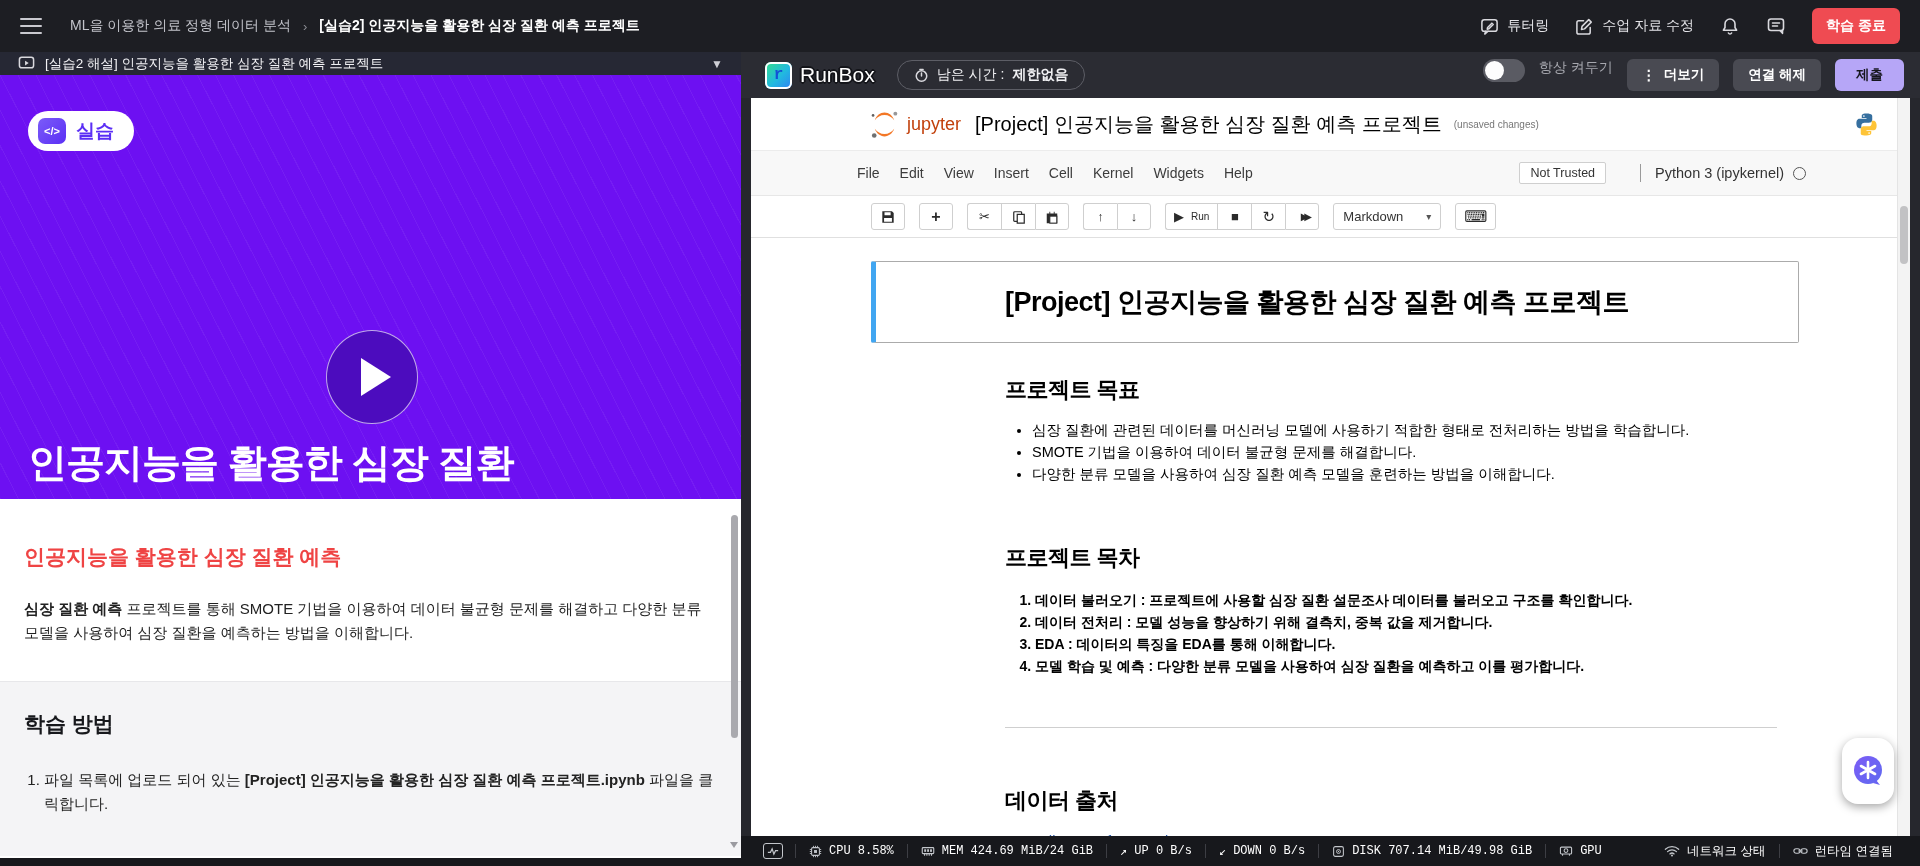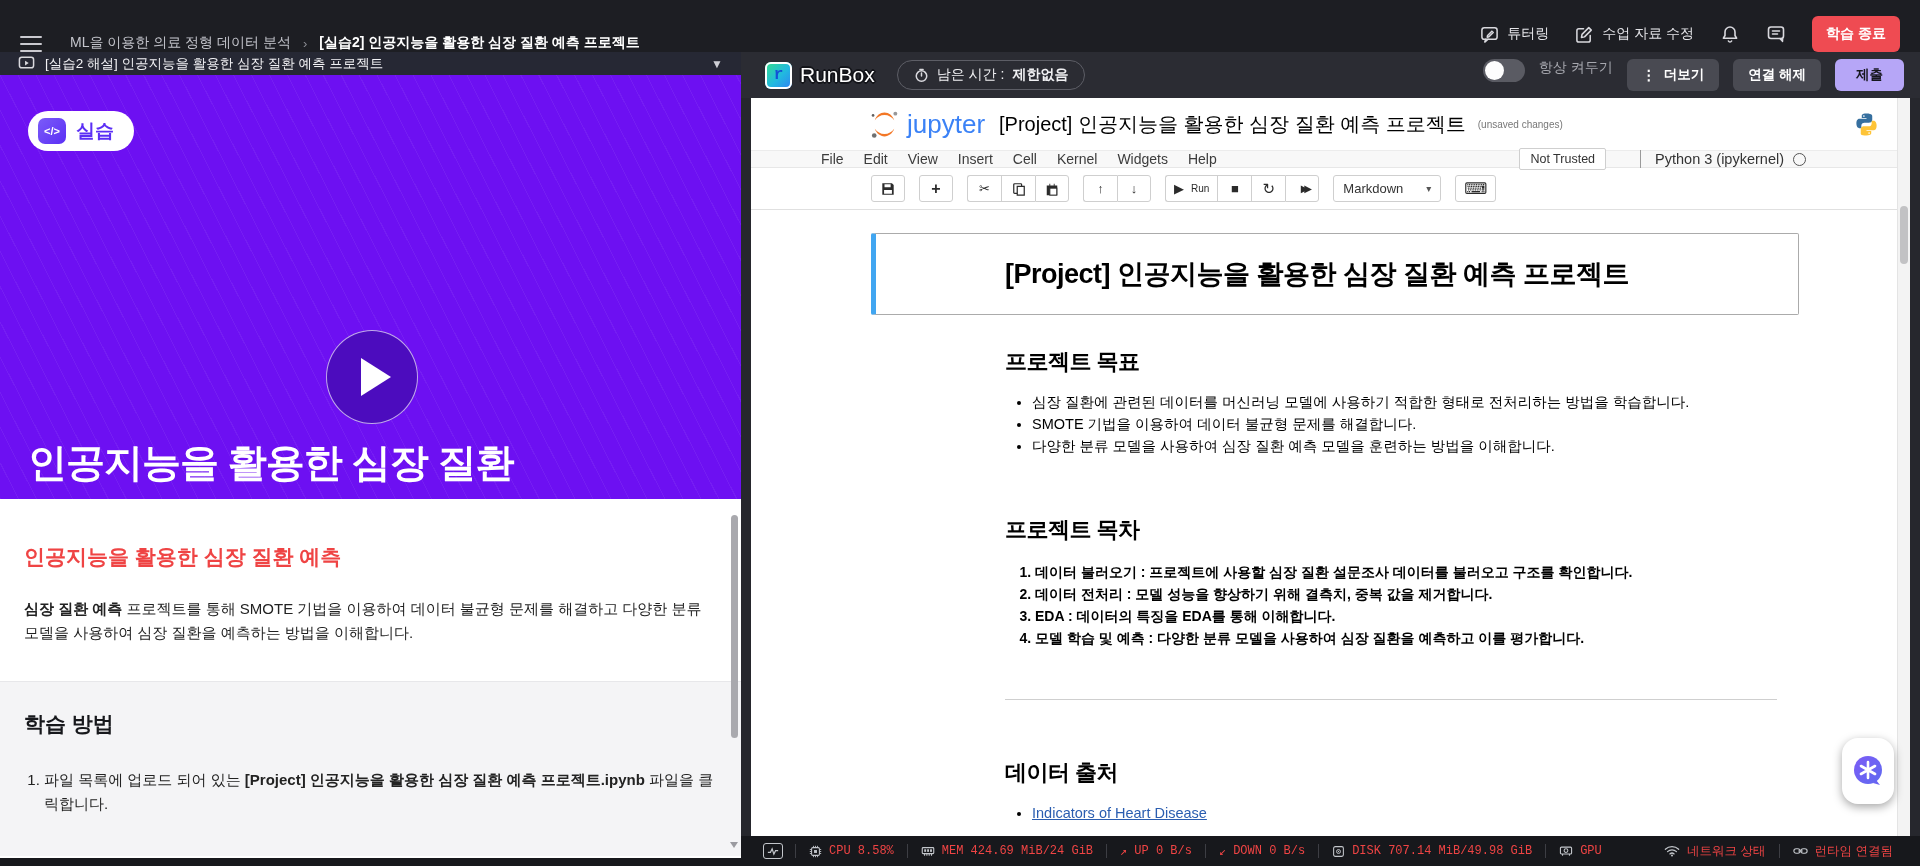--- a/index.html
+++ b/index.html
@@ -2,21 +2,21 @@
 <html><head>
 <meta charset="utf-8">
 <style>
   * { margin:0; padding:0; box-sizing:border-box; }
   html,body { width:1920px; height:866px; overflow:hidden; }
   body { background:#17181c; font-family:"Liberation Sans",sans-serif; position:relative; }
   svg { display:block; }
 
   
   .topbar { position:absolute; left:0; top:0; width:1920px; height:52px; background:#1d1e23;
-            display:flex; align-items:flex-end; padding:0 20px; color:#e8e8ea; }
+            display:flex; align-items:center; padding:0 20px; color:#e8e8ea; }
   .hamburger { width:22px; height:16px; display:flex; flex-direction:column; justify-content:space-between; cursor:pointer; margin-right:28px; }
   .hamburger span { display:block; height:2px; background:#c9c9cf; border-radius:2px; }
   .crumb-parent { font-size:14px; color:#c3c4cb; }
   .crumb-sep { margin:0 12px; color:#8b8c93; font-size:13px; }
   .crumb-current { font-size:14px; font-weight:bold; color:#ffffff; }
   .topbar-right { margin-left:auto; display:flex; align-items:center; gap:26px; }
   .top-act { display:flex; align-items:center; gap:8px; font-size:14px; color:#e4e4e8; cursor:pointer; }
   .icon-stroke { stroke:#d9d9de; fill:none; stroke-width:1.6; stroke-linecap:round; stroke-linejoin:round; }
   .end-btn { background:#ef4b52; color:#fff; font-size:14px; font-weight:bold; border:none; border-radius:6px;
              padding:9px 14px; cursor:pointer; }
@@ -75,25 +75,25 @@
 
   
   .nb-wrap { flex:1 1 auto; position:relative; background:#26272d; }
   .nb { position:absolute; left:10px; right:10px; top:0; bottom:0; background:#fff; overflow:hidden; }
   .nb-scroll { position:absolute; right:0; top:0; bottom:0; width:13px; background:#f3f3f3; border-left:1px solid #e4e4e4; }
   .nb-thumb { position:absolute; left:2px; right:2px; top:108px; height:58px; background:#c2c2c4; border-radius:5px; }
 
   .nb-header { height:52px; display:flex; align-items:center; padding:0 30px 0 118px; }
   .nb-title { margin-left:14px; font-size:20px; color:#000; }
   .nb-unsaved { margin-left:12px; font-size:10px; color:#777; }
-  .jl-text { margin-left:7px; font-size:26px; color:#3b82f6; font-family:"Liberation Sans",sans-serif; }
+  .jl-text { margin-left:7px; font-size:18px; color:#c2410c; font-family:"Liberation Sans",sans-serif; }
   .py-ic { margin-left:auto; }
 
-  .nb-menubar { height:18px; background:#f8f8f8; border-top:1px solid #ececec; border-bottom:1px solid #e7e7e7;
-                display:flex; align-items:center; padding:0 0 0 60px; font-size:14px; color:#3c3c3c; }
+  .nb-menubar { height:46px; background:#f8f8f8; border-top:1px solid #ececec; border-bottom:1px solid #e7e7e7;
+                display:flex; align-items:center; padding:0 0 0 96px; font-size:14px; color:#3c3c3c; }
   .nb-menu { padding:0 10px; cursor:pointer; }
   .not-trusted { margin-left:auto; border:1px solid #cfcfcf; background:#fff; color:#333; font-size:12.5px;
                  padding:3px 10px; border-radius:2px; cursor:default; }
   .kernel-box { display:flex; align-items:center; margin-left:34px; margin-right:104px; }
   .kernel-sep { width:1px; height:18px; background:#9a9a9a; margin-right:14px; }
   .kernel-name { font-size:14.5px; color:#333; }
   .kernel-dot { width:13px; height:13px; border:1.6px solid #555; border-radius:50%; margin-left:9px; }
 
   .nb-toolbar { height:42px; display:flex; align-items:center; padding-left:120px; gap:14px; border-bottom:1px solid #e0e0e0; background:#fff; }
   .tgroup { display:flex; }
@@ -116,21 +116,21 @@
   .nb-h1 { font-size:27px; font-weight:bold; letter-spacing:-.5px; }
   .nb-h2 { font-size:22px; font-weight:bold; letter-spacing:-.5px; }
   .nb-ul { margin:14px 0 0 0; padding-left:27px; font-size:14.5px; line-height:22px; }
   .nb-ol { margin:16px 0 0 0; padding-left:30px; font-size:14px; line-height:22px;font-weight:bold; }
   .nb-hr { border:none; border-top:1px solid #cfcfcf; margin:50px 16px 0 0; }
   .mt28 { margin-top:26px; }
   .mt44 { margin-top:46px; }
   .nb-link { color:#2a5db0; text-decoration:underline; cursor:pointer; }
 
   
-  .statusbar { flex:0 0 30px; background:#17181c; display:flex; align-items:center; color:#ef4444;
+  .statusbar { flex:0 0 30px; background:#17181c; display:flex; align-items:center; color:#ffffff;
                font-family:"Liberation Mono","DejaVu Sans Mono",monospace; font-size:12px; padding:0 14px 0 22px; }
   .st-item { display:flex; align-items:center; gap:7px; padding:0 13px; white-space:nowrap; }
   .st-div { width:1px; height:14px; background:#3d3e44; }
   .st-box { width:20px; height:16px; border:1.4px solid #c3c6cb; border-radius:3px; display:flex; align-items:center; justify-content:center; }
   .st-right { margin-left:auto; display:flex; align-items:center; font-family:"Liberation Sans",sans-serif; font-size:12.5px; }
 
   .float-btn { position:absolute; right:26px; bottom:62px; width:52px; height:66px; background:#fff; border-radius:16px;
                box-shadow:0 3px 10px rgba(0,0,0,.35); display:flex; align-items:center; justify-content:center; cursor:pointer; }
 </style>
 </head>

